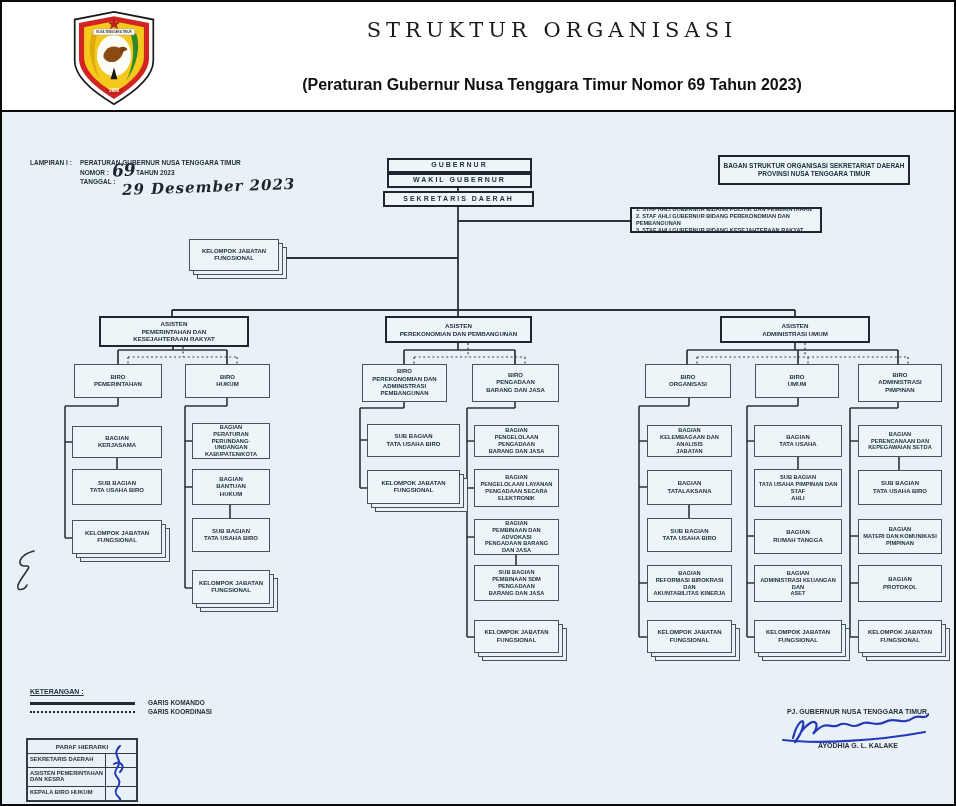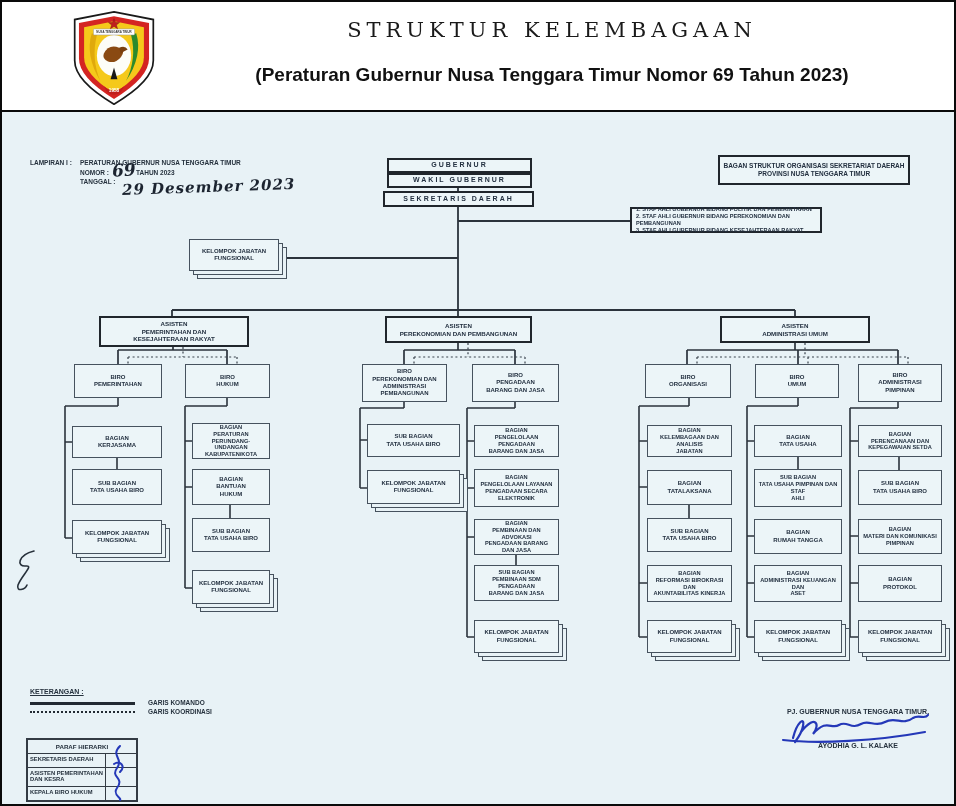--- a/index.html
+++ b/index.html
@@ -2,21 +2,21 @@
 <html><head>
 <meta charset="utf-8">
 <style>
   * { box-sizing: border-box; margin: 0; padding: 0; }
   body { background:#ffffff; font-family:"Liberation Sans", sans-serif; }
   .page { position:relative; width:956px; height:806px; border:2px solid #0a0a0a; background:#ffffff; overflow:hidden; }
   .header { position:absolute; left:0; top:0; width:100%; height:110px; background:#ffffff; border-bottom:2px solid #0a0a0a; }
   .titles { position:absolute; left:165px; top:0; width:770px; text-align:center; }
   .t1 { margin-top:16px; font-family:"DejaVu Serif", serif; font-size:21px; letter-spacing:5px; color:#1a1a1a; }
   .t2 { display:inline-block; margin-top:6px; font-size:21px; font-weight:bold; color:#111; border-bottom:3px solid #111; padding-bottom:1px; letter-spacing:0.2px; }
-  .t3 { margin-top:4px; font-size:19px; font-weight:bold; color:#111; }
+  .t3 { margin-top:16px; font-size:16px; font-weight:bold; color:#111; }
   .scan { position:absolute; left:0; top:110px; width:952px; height:692px; background:#e8f2f6; }
   .connectors { position:absolute; left:0; top:0; z-index:1; }
   .obox { position:absolute; z-index:2; border:1px solid #46525e; background:#ecf5f8; color:#233040;
           display:flex; align-items:center; justify-content:center; text-align:center;
           white-space:pre-line; font-size:6px; font-weight:bold; line-height:1.22; padding:1px 2px; }
   .thick { border-width:2px; border-color:#20262c; }
   .topbox { font-size:7px; letter-spacing:2px; }
   .stack { box-shadow: 4px 4px 0 -1px #e8f2f6, 4px 4px 0 0 #46525e, 8px 8px 0 -1px #e8f2f6, 8px 8px 0 0 #46525e; }
   .leftalign { justify-content:flex-start; text-align:left; font-size:5.6px; padding-left:4px; }
   .smalltext { position:absolute; z-index:2; font-size:6.5px; font-weight:bold; color:#26323e; }
@@ -44,21 +44,21 @@
       <path d="M38 50 Q44 38 56 43 Q64 47 58 54 Q51 62 43 59 Q36 56 38 50 Z" fill="#8a4a12"></path>
       <path d="M56 43 Q63 40 66 45 Q61 47 58 50 Z" fill="#7a3f0e"></path>
       <path d="M50 66 L46 80 H54 Z" fill="#181818"></path>
       <rect x="26" y="21" width="48" height="7" rx="1" fill="#ffffff" stroke="#9a9a9a" stroke-width="0.6"></rect>
       <text x="50" y="26" text-anchor="middle" font-size="3.4" font-weight="bold" fill="#333">NUSA TENGGARA TIMUR</text>
       <polygon points="50,9 51.8,13.5 56.5,13.5 52.8,16.3 54.2,20.8 50,18 45.8,20.8 47.2,16.3 43.5,13.5 48.2,13.5" fill="#c01f1d" stroke="#7a1414" stroke-width="0.5"></polygon>
       <path d="M38 88 Q50 98 62 88 L58 95 Q50 101 42 95 Z" fill="#c01f1d"></path>
       <text x="50" y="95" text-anchor="middle" font-size="5.5" font-weight="bold" fill="#ffffff">1958</text>
     </svg>
     <div class="titles">
-      <div class="t1">STRUKTUR KELEMBAGAAN</div><br>
+      <div class="t1">STRUKTUR ORGANISASI</div><br>
       <div class="t3">(Peraturan Gubernur Nusa Tenggara Timur Nomor 69 Tahun 2023)</div>
     </div>
   </div>
 
   <div class="scan"></div>
 
   <svg class="connectors" width="956" height="806" viewBox="0 0 956 806">
     <path fill="none" stroke="#2b333c" stroke-width="1.8" d="M456 186 V189 M456 205 V308 M456 219 H628 M277 256 H456 M170 308 H793 M170 308 V314 M456 308 V314 M793 308 V314"></path>
     <path fill="none" stroke="#2b333c" stroke-width="1.7" d="M171 345 V348 M116 348 H225 M116 348 V362 M225 348 V362 M456 341 V348 M402 348 H513 M402 348 V362 M513 348 V362 M793 341 V348 M685 348 H896 M685 348 V362 M796 348 V362 M896 348 V362"></path>
     <path fill="none" stroke="#2b333c" stroke-width="1.6" d="M116 396 V404 M63 404 H116 M63 404 V536 M63 440 H70 M63 536 H70 M115 456 V467 M225 396 V404 M183 404 H225 M183 404 V586 M183 439 H190 M183 485 H190 M183 586 H190 M228 503 V516 M402 400 V406 M358 406 H402 M358 406 V486 M358 438 H365 M358 486 H365 M513 400 V406 M465 406 H513 M465 406 V635 M465 439 H472 M465 486 H472 M465 535 H472 M465 635 H472 M514 553 V563 M687 396 V404 M637 404 H687 M637 404 V635 M637 439 H645 M637 485 H645 M637 581 H645 M637 635 H645 M687 503 V516 M796 396 V404 M745 404 H796 M745 404 V635 M745 439 H752 M745 534 H752 M745 581 H752 M745 635 H752 M796 455 V467 M896 400 V406 M848 406 H896 M848 406 V635 M848 439 H856 M848 534 H856 M848 581 H856 M848 635 H856 M897 455 V468"></path>

